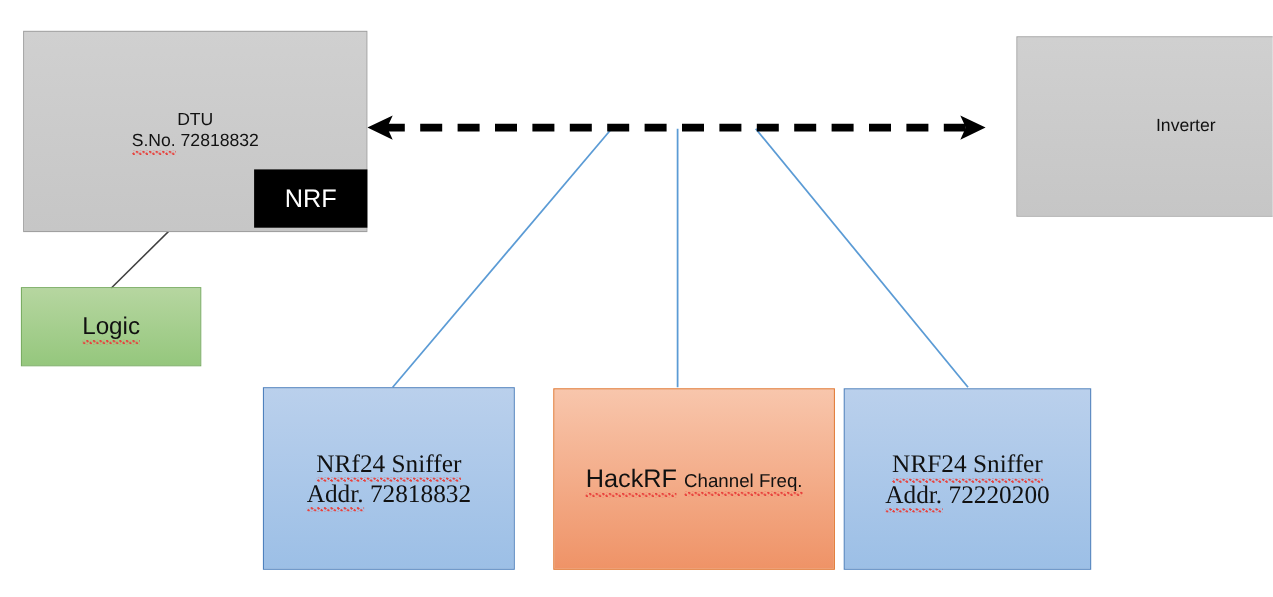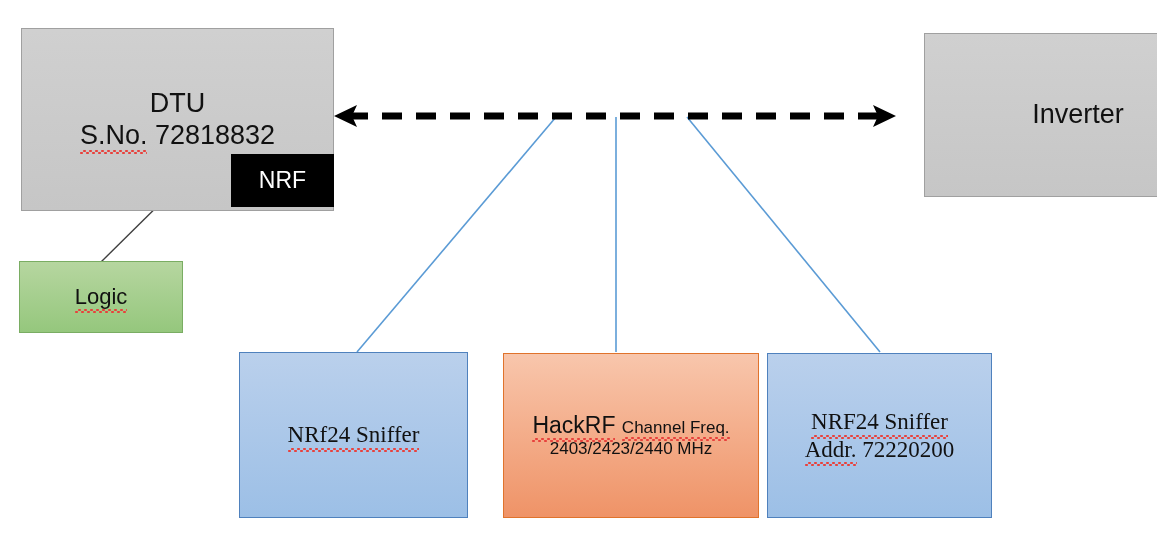--- a/index.html
+++ b/index.html
@@ -5,21 +5,21 @@
   html,body{margin:0;padding:0;background:#ffffff;}
   body{width:1157px;height:543px;position:relative;overflow:hidden;
        font-family:"Liberation Sans","DejaVu Sans",sans-serif;color:#000;}
   #stage{position:absolute;left:0;top:0;width:1157px;height:543px;}
 
   .box{position:absolute;box-sizing:border-box;display:flex;align-items:center;
        justify-content:center;text-align:center;line-height:1.18;}
 
   
   .grey{background:linear-gradient(180deg,#d0d0d0 0%,#c6c6c6 100%);
-        border:1px solid #a0a0a0;font-size:27px;color:#111;}
+        border:1px solid #a0a0a0;font-size:16px;color:#111;}
 
   
   .chip{background:#000;color:#fff;border:0;font-size:23px;}
 
   
   .green{background:linear-gradient(180deg,#b6d6a0 0%,#95c77d 100%);
          border:1px solid #7aad63;font-size:22px;color:#111;}
 
   
   .blue{background:linear-gradient(180deg,#bad0ec 0%,#9cbfe6 100%);
@@ -82,28 +82,28 @@
 
   <div class="box grey" style="left:924px;top:33px;width:272px;height:164px;padding-left:36px;">
     <div>
       <span class="l1">Inverter</span>
     </div>
   </div>
 
   <div class="box blue" style="left:239px;top:352px;width:229px;height:166px;">
     <div>
       <span class="l1 sq">NRf24 Sniffer</span>
+      <span class="l2"><span class="sq">Addr.</span> <span>72818832</span></span>
     </div>
   </div>
 
   <div class="box orange" style="left:503px;top:353px;width:256px;height:165px;">
     <div>
       <span class="l1 sq">HackRF</span>
       <span class="l2 small sq">Channel Freq.</span>
-      <span class="l2 small">2403/2423/2440 MHz</span>
     </div>
   </div>
 
   <div class="box blue" style="left:767px;top:353px;width:225px;height:165px;">
     <div>
       <span class="l1 sq">NRF24 Sniffer</span>
       <span class="l2"><span class="sq">Addr.</span> <span>72220200</span></span>
     </div>
   </div>
 

